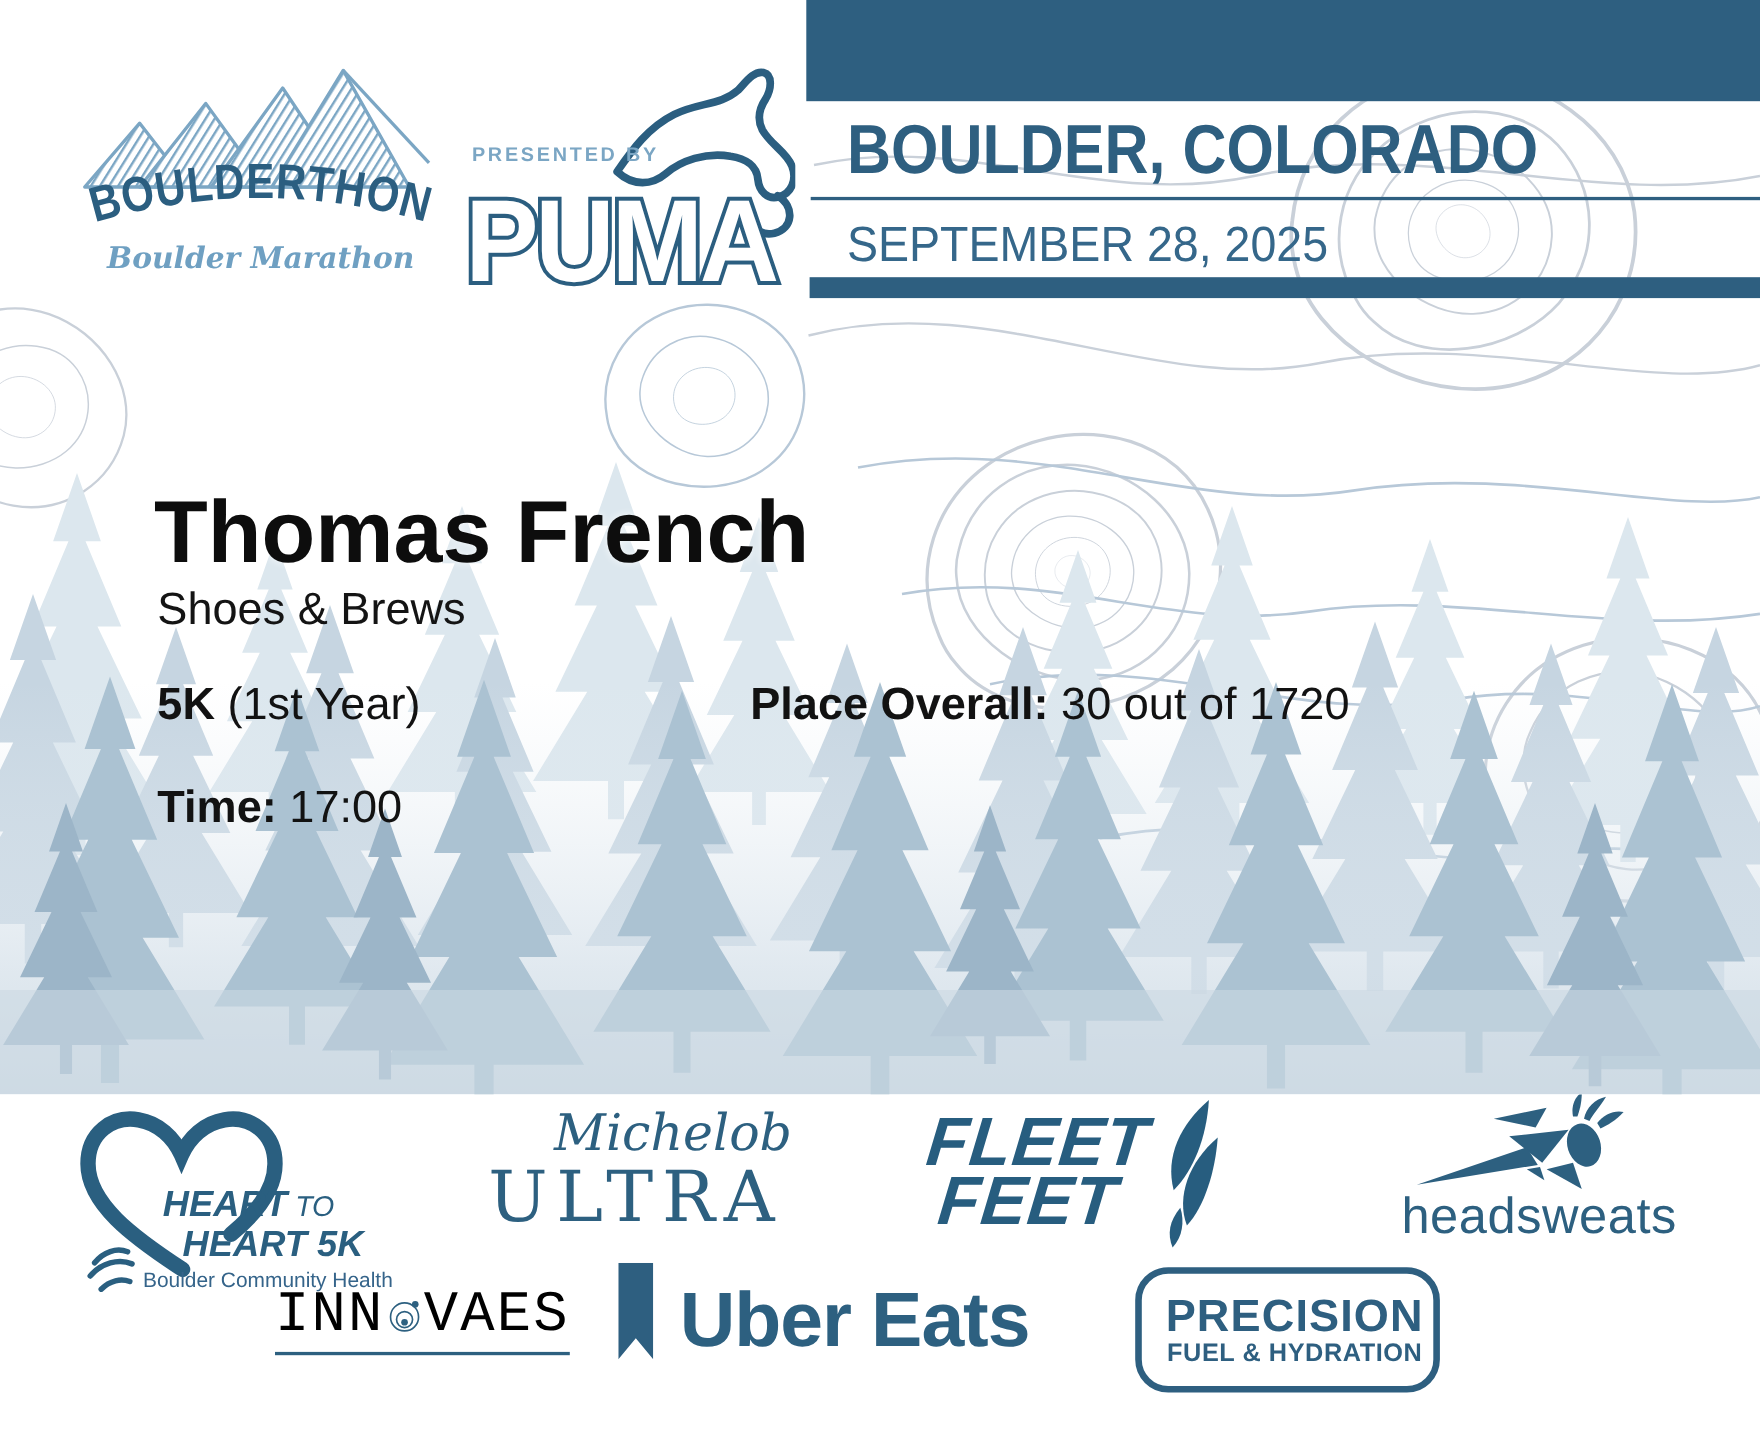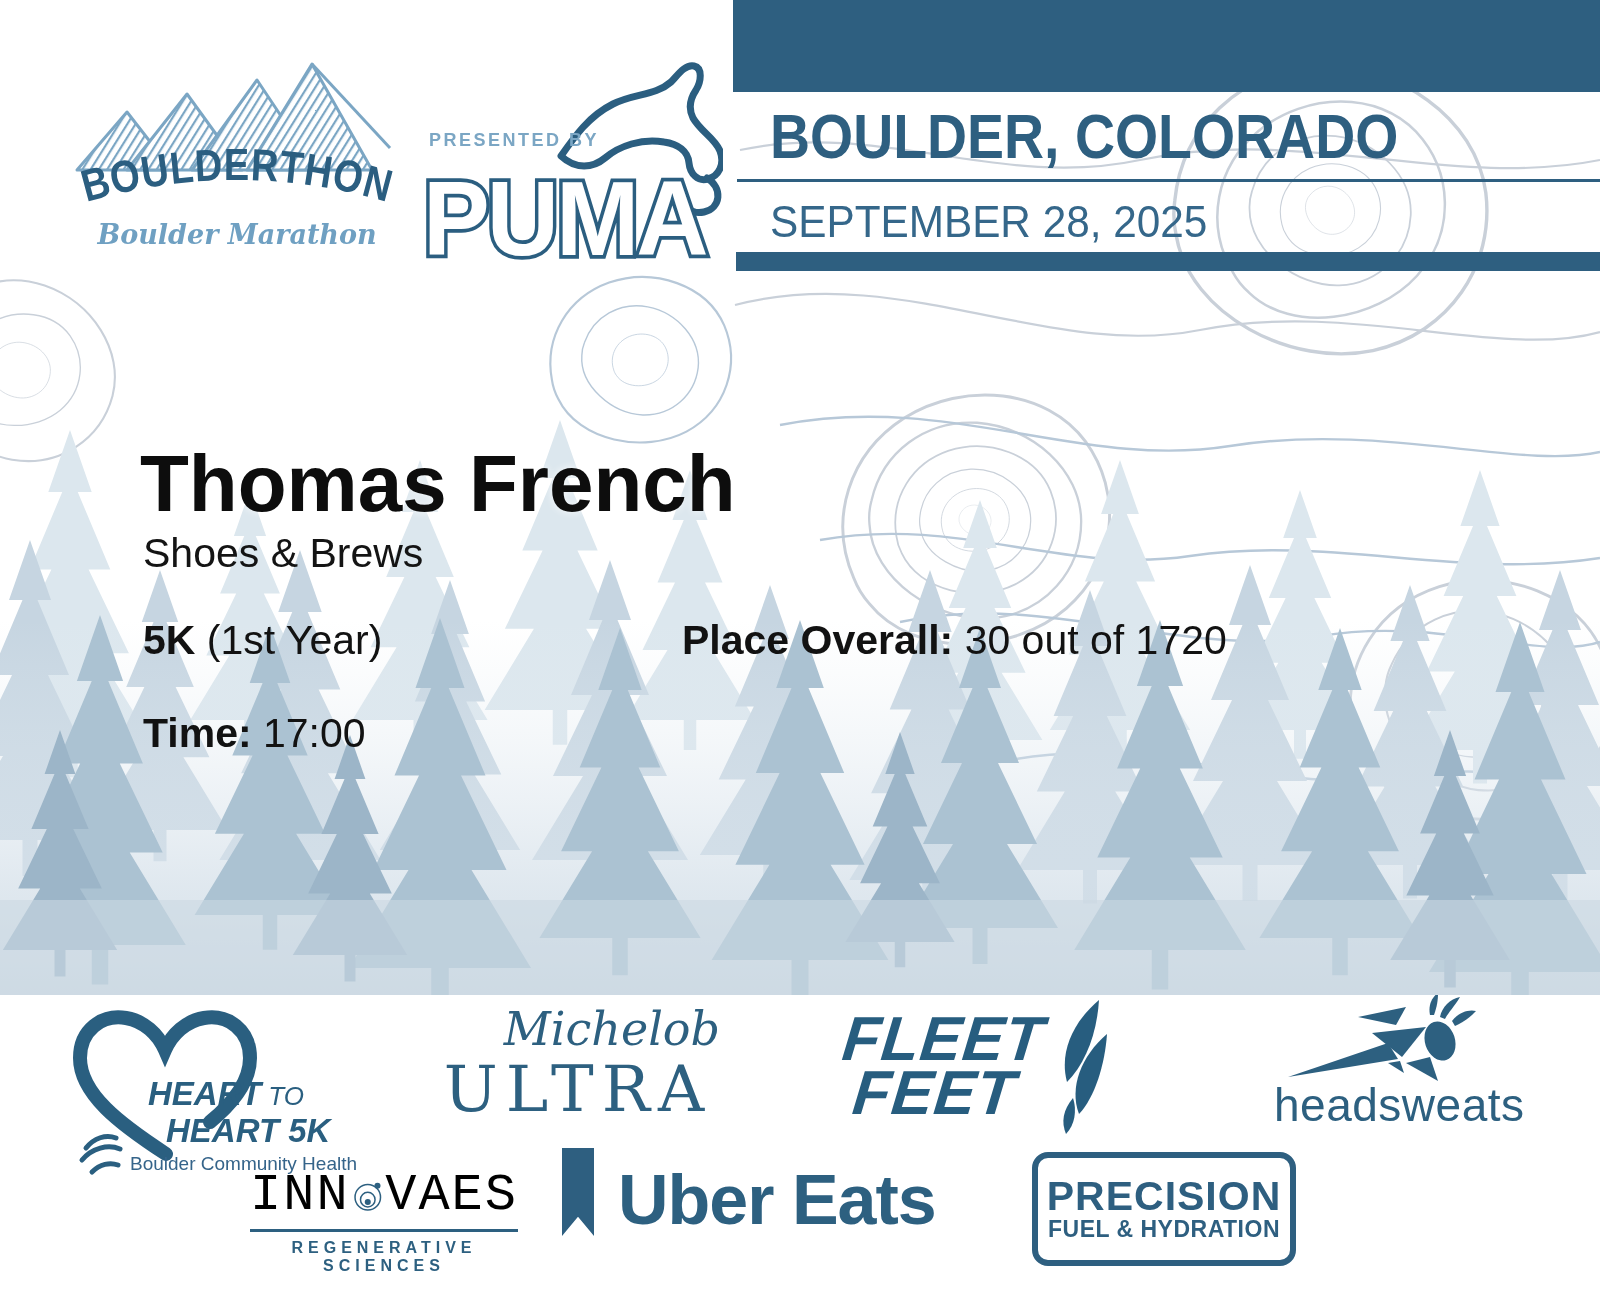--- a/index.html
+++ b/index.html
@@ -42,22 +42,22 @@
   .fleetwing{left:1035px;top:1000px;}
   .hs-icon{left:1280px;top:995px;}
   .hs-text{left:1228px;top:1078px;font-size:46px;font-weight:400;color:#2d6080;letter-spacing:.5px;margin-left:46px;}
   .innovaes{left:250px;top:1168px;width:268px;}
   .innovaes .word{display:flex;align-items:center;justify-content:center;
       color:#000000;font-size:52px;font-weight:400;letter-spacing:2px;line-height:56px;font-family:Liberation Mono, monospace;}
   .innovaes .rule{height:3px;background:#2d6080;margin:5px 0 7px 0;}
   .innovaes .sub{text-align:center;color:#2d6080;font-size:16px;font-weight:700;letter-spacing:5px;}
   .ubereats{left:618px;top:1160px;font-size:70px;font-weight:600;color:#2d6080;letter-spacing:-1px;}
   .precision{left:1032px;top:1152px;width:252px;height:102px;border:6px solid #2e5f80;
-      border-radius:16px;background:#fff;display:flex;flex-direction:column;
-      align-items:center;justify-content:center;color:#2e5f80;}
+      border-radius:30px;background:#fff;display:flex;flex-direction:column;
+      align-items:center;justify-content:center;color:#2e5f80;padding-left:13px;}
   .precision .p1{font-size:41px;font-weight:700;letter-spacing:1px;line-height:40px;}
   .precision .p2{font-size:23px;font-weight:700;letter-spacing:.5px;}
 </style>
 </head>
 <body>
 
 <div class="stage">
 
   <svg class="abs" style="left:0;top:0" width="1600" height="1000" viewBox="0 0 1600 1000">
     <defs>
@@ -259,21 +259,20 @@
       <span>INN</span>
         <svg width="52" height="52" viewBox="0 0 52 52" style="margin:0 2px;">
         <circle cx="26" cy="28" r="21" fill="none" stroke="#2d6080" stroke-width="2.5"></circle>
         <circle cx="26" cy="32" r="12" fill="none" stroke="#2d6080" stroke-width="2.5"></circle>
         <circle cx="26" cy="36" r="5" fill="#2d6080"></circle>
         <circle cx="42" cy="9" r="5" fill="#2d6080"></circle>
       </svg>
         <span>VAES</span>
     </div>
     <div class="rule"></div>
-    <div class="sub">REGENERATIVE SCIENCES</div>
   </div>
 
   <div class="abs ubereats">Uber Eats</div>
 
   <div class="abs precision">
     <div class="p1">PRECISION</div>
     <div class="p2">FUEL &amp; HYDRATION</div>
   </div>
 
 </div>

